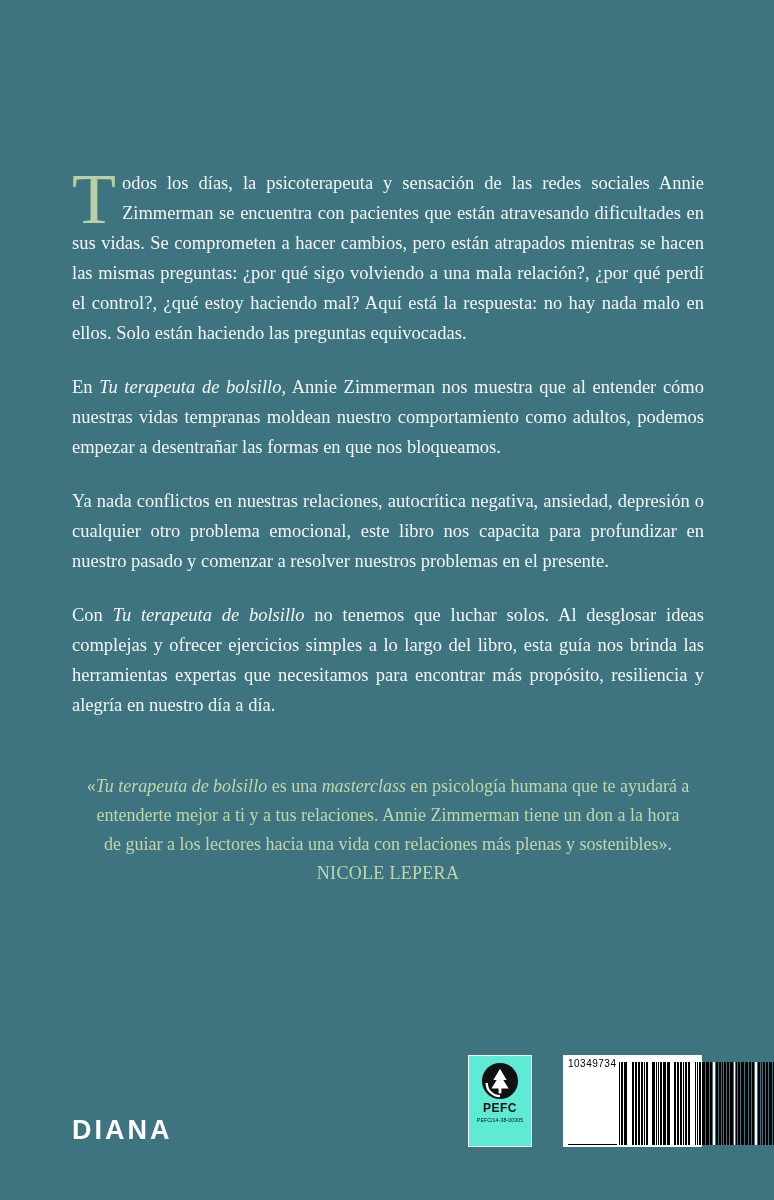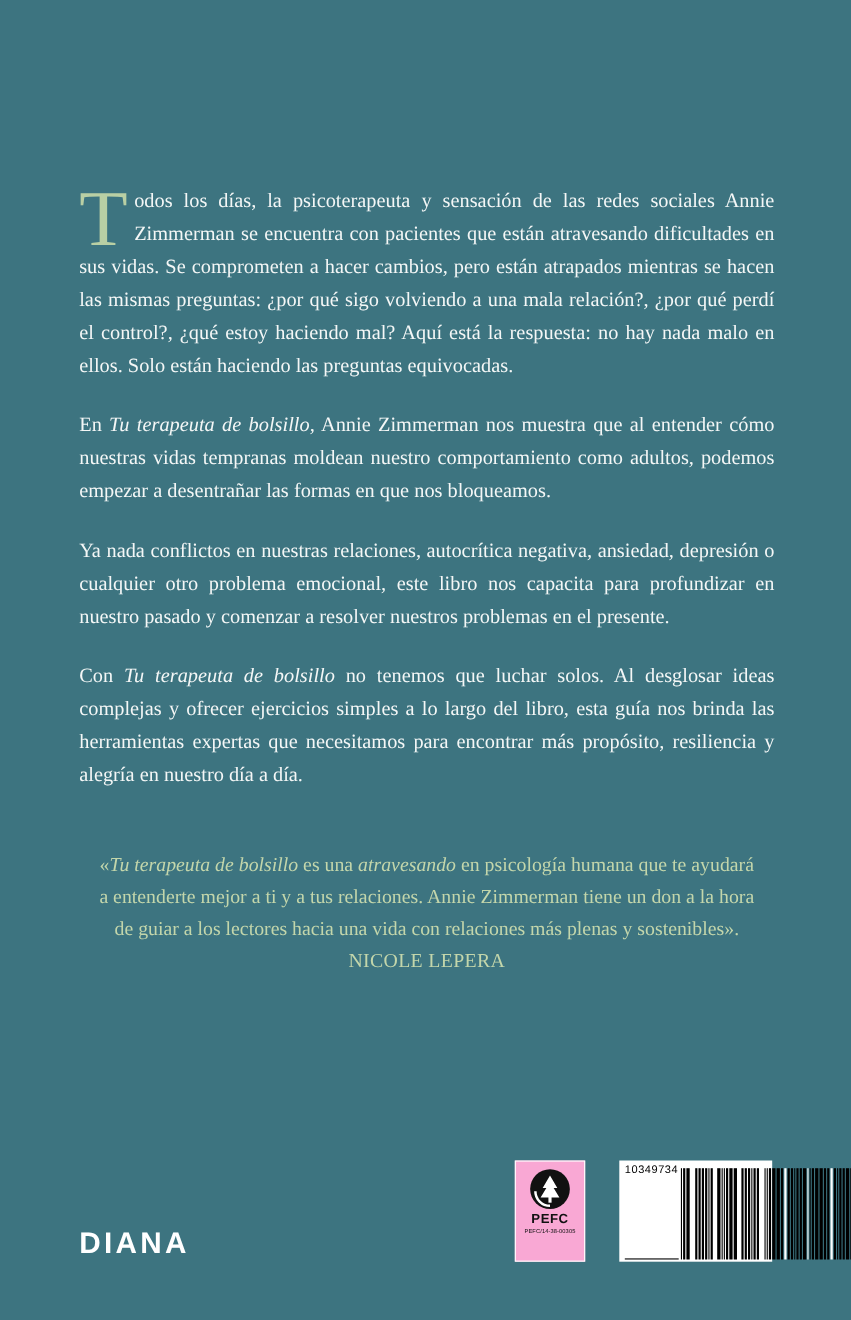--- a/index.html
+++ b/index.html
@@ -79,21 +79,21 @@
     letter-spacing: 3px;
     color: #ffffff;
   }
 
   .pefc-box {
     position: absolute;
     left: 468px;
     top: 1055px;
     width: 64px;
     height: 92px;
-    background: #f9a8d4;
+    background: #5eead4;
     border: 1px solid #ffffff;
     box-sizing: border-box;
     display: flex;
     flex-direction: column;
     align-items: center;
     justify-content: flex-start;
     padding-top: 6px;
   }
   .pefc-tree {
     width: 38px;
@@ -167,21 +167,21 @@
   <div class="blurb">
     <p class="para">
       <span class="dropcap">T</span><span>odos los días, la psicoterapeuta y sensación de las redes sociales Annie Zimmerman se encuentra con pacientes que están atravesando dificultades en sus vidas. Se comprometen a hacer cambios, pero están atrapados mientras se hacen las mismas preguntas: ¿por qué sigo volviendo a una mala relación?, ¿por qué perdí el control?, ¿qué estoy haciendo mal? Aquí está la respuesta: no hay nada malo en ellos. Solo están haciendo las preguntas equivocadas.</span>
     </p>
     <p class="para">En <em>Tu terapeuta de bolsillo</em>, Annie Zimmerman nos muestra que al entender cómo nuestras vidas tempranas moldean nuestro comportamiento como adultos, podemos empezar a desentrañar las formas en que nos bloqueamos.</p>
     <p class="para">Ya nada conflictos en nuestras relaciones, autocrítica negativa, ansiedad, depresión o cualquier otro problema emocional, este libro nos capacita para profundizar en nuestro pasado y comenzar a resolver nuestros problemas en el presente.</p>
     <p class="para">Con <em>Tu terapeuta de bolsillo</em> no tenemos que luchar solos. Al desglosar ideas complejas y ofrecer ejercicios simples a lo largo del libro, esta guía nos brinda las herramientas expertas que necesitamos para encontrar más propósito, resiliencia y alegría en nuestro día a día.</p>
   </div>
 
   <div class="quote">
-    <span>«<em>Tu terapeuta de bolsillo</em> es una <em>atravesando</em> en psicología humana que te ayudará a entenderte mejor a ti y a tus relaciones. Annie Zimmerman tiene un don a la hora de guiar a los lectores hacia una vida con relaciones más plenas y sostenibles». </span>
+    <span>«<em>Tu terapeuta de bolsillo</em> es una <em>masterclass</em> en psicología humana que te ayudará a entenderte mejor a ti y a tus relaciones. Annie Zimmerman tiene un don a la hora de guiar a los lectores hacia una vida con relaciones más plenas y sostenibles». </span>
     <span class="caps">NICOLE LEPERA</span>
   </div>
 
   <div class="logo">DIANA</div>
 
   <div class="pefc-box">
     <svg class="pefc-tree" viewBox="0 0 40 40">
       <circle cx="20" cy="20" r="19" fill="#111"></circle>
       <path d="M20 7 L27 19 L23.5 19 L29 28 L11 28 L16.5 19 L13 19 Z" fill="#fff"></path>
       <rect x="18.5" y="27" width="3" height="6" fill="#fff"></rect>

